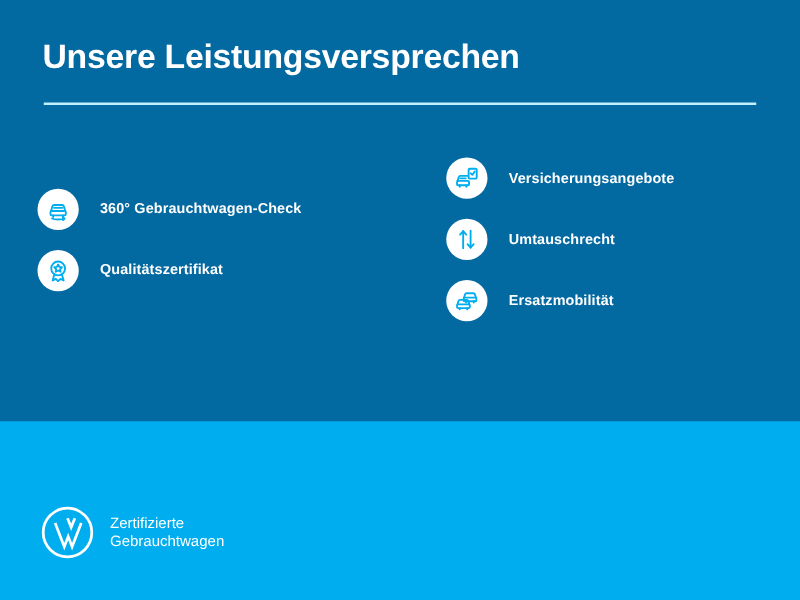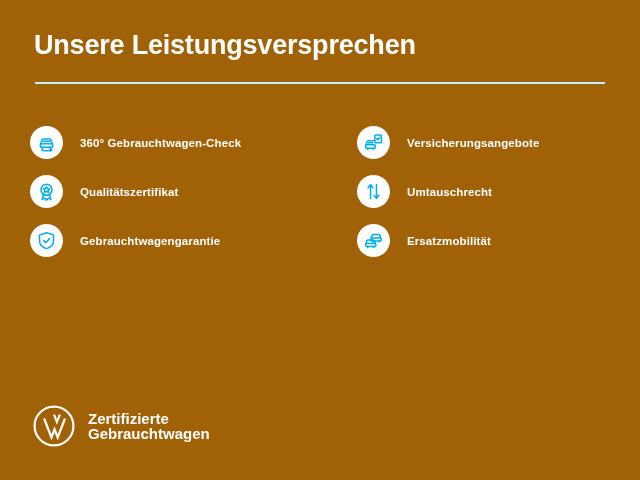--- a/index.html
+++ b/index.html
@@ -10,22 +10,22 @@
     width: 640px;
     height: 480px;
     overflow: hidden;
     font-family: "Liberation Sans", sans-serif;
     background: #00ADEE;
   }
 
   .slide {
     position: relative;
     width: 640px;
-    height: 480px;
-    background: #a16207;
+    height: 337px;
+    background: #0369a1;
     box-sizing: border-box;
   }
 
   .headline {
     position: absolute;
     left: 34px;
     top: 30px;
     font-size: 27px;
     font-weight: bold;
     color: #ffffff;
@@ -105,22 +105,22 @@
     align-items: center;
   }
   .vw-logo {
     width: 44px;
     height: 44px;
     flex: 0 0 auto;
   }
   .vw-logo svg { display: block; width: 44px; height: 44px; }
   .footer-text {
     margin-left: 12px;
-    font-size: 15px;
-    font-weight: bold;
+    font-size: 12px;
+    font-weight: normal;
     color: #ffffff;
     line-height: 15px;
     white-space: nowrap;
   }
 </style>
 </head>
 <body>
 
 <div class="slide">
 
@@ -152,29 +152,20 @@
           <svg viewBox="0 0 24 24">
             <circle cx="12" cy="10" r="6.3"></circle>
             <path d="M12 6.4 L13.1 8.6 L15.5 8.9 L13.8 10.6 L14.2 13 L12 11.9 L9.8 13 L10.2 10.6 L8.5 8.9 L10.9 8.6 Z"></path>
             <path d="M8.6 15.2 L7 21 L9.9 19.6 L12 21.6"></path>
             <path d="M15.4 15.2 L17 21 L14.1 19.6 L12 21.6"></path>
           </svg>
         </span>
         <span class="item-label">Qualitätszertifikat</span>
       </div>
 
-      <div class="item">
-        <span class="icon-wrap">
-          <svg viewBox="0 0 24 24">
-            <path d="M12 3.2 L20 5.6 V12 C20 16.6 16.6 19.9 12 21.3 C7.4 19.9 4 16.6 4 12 V5.6 Z"></path>
-            <path d="M8.6 11.9 L11.2 14.5 L15.6 9.8"></path>
-          </svg>
-        </span>
-        <span class="item-label">Gebrauchtwagengarantie</span>
-      </div>
 
 
 
     </div>
 
     <div class="column right">
 
 
       <div class="item">
         <span class="icon-wrap">

